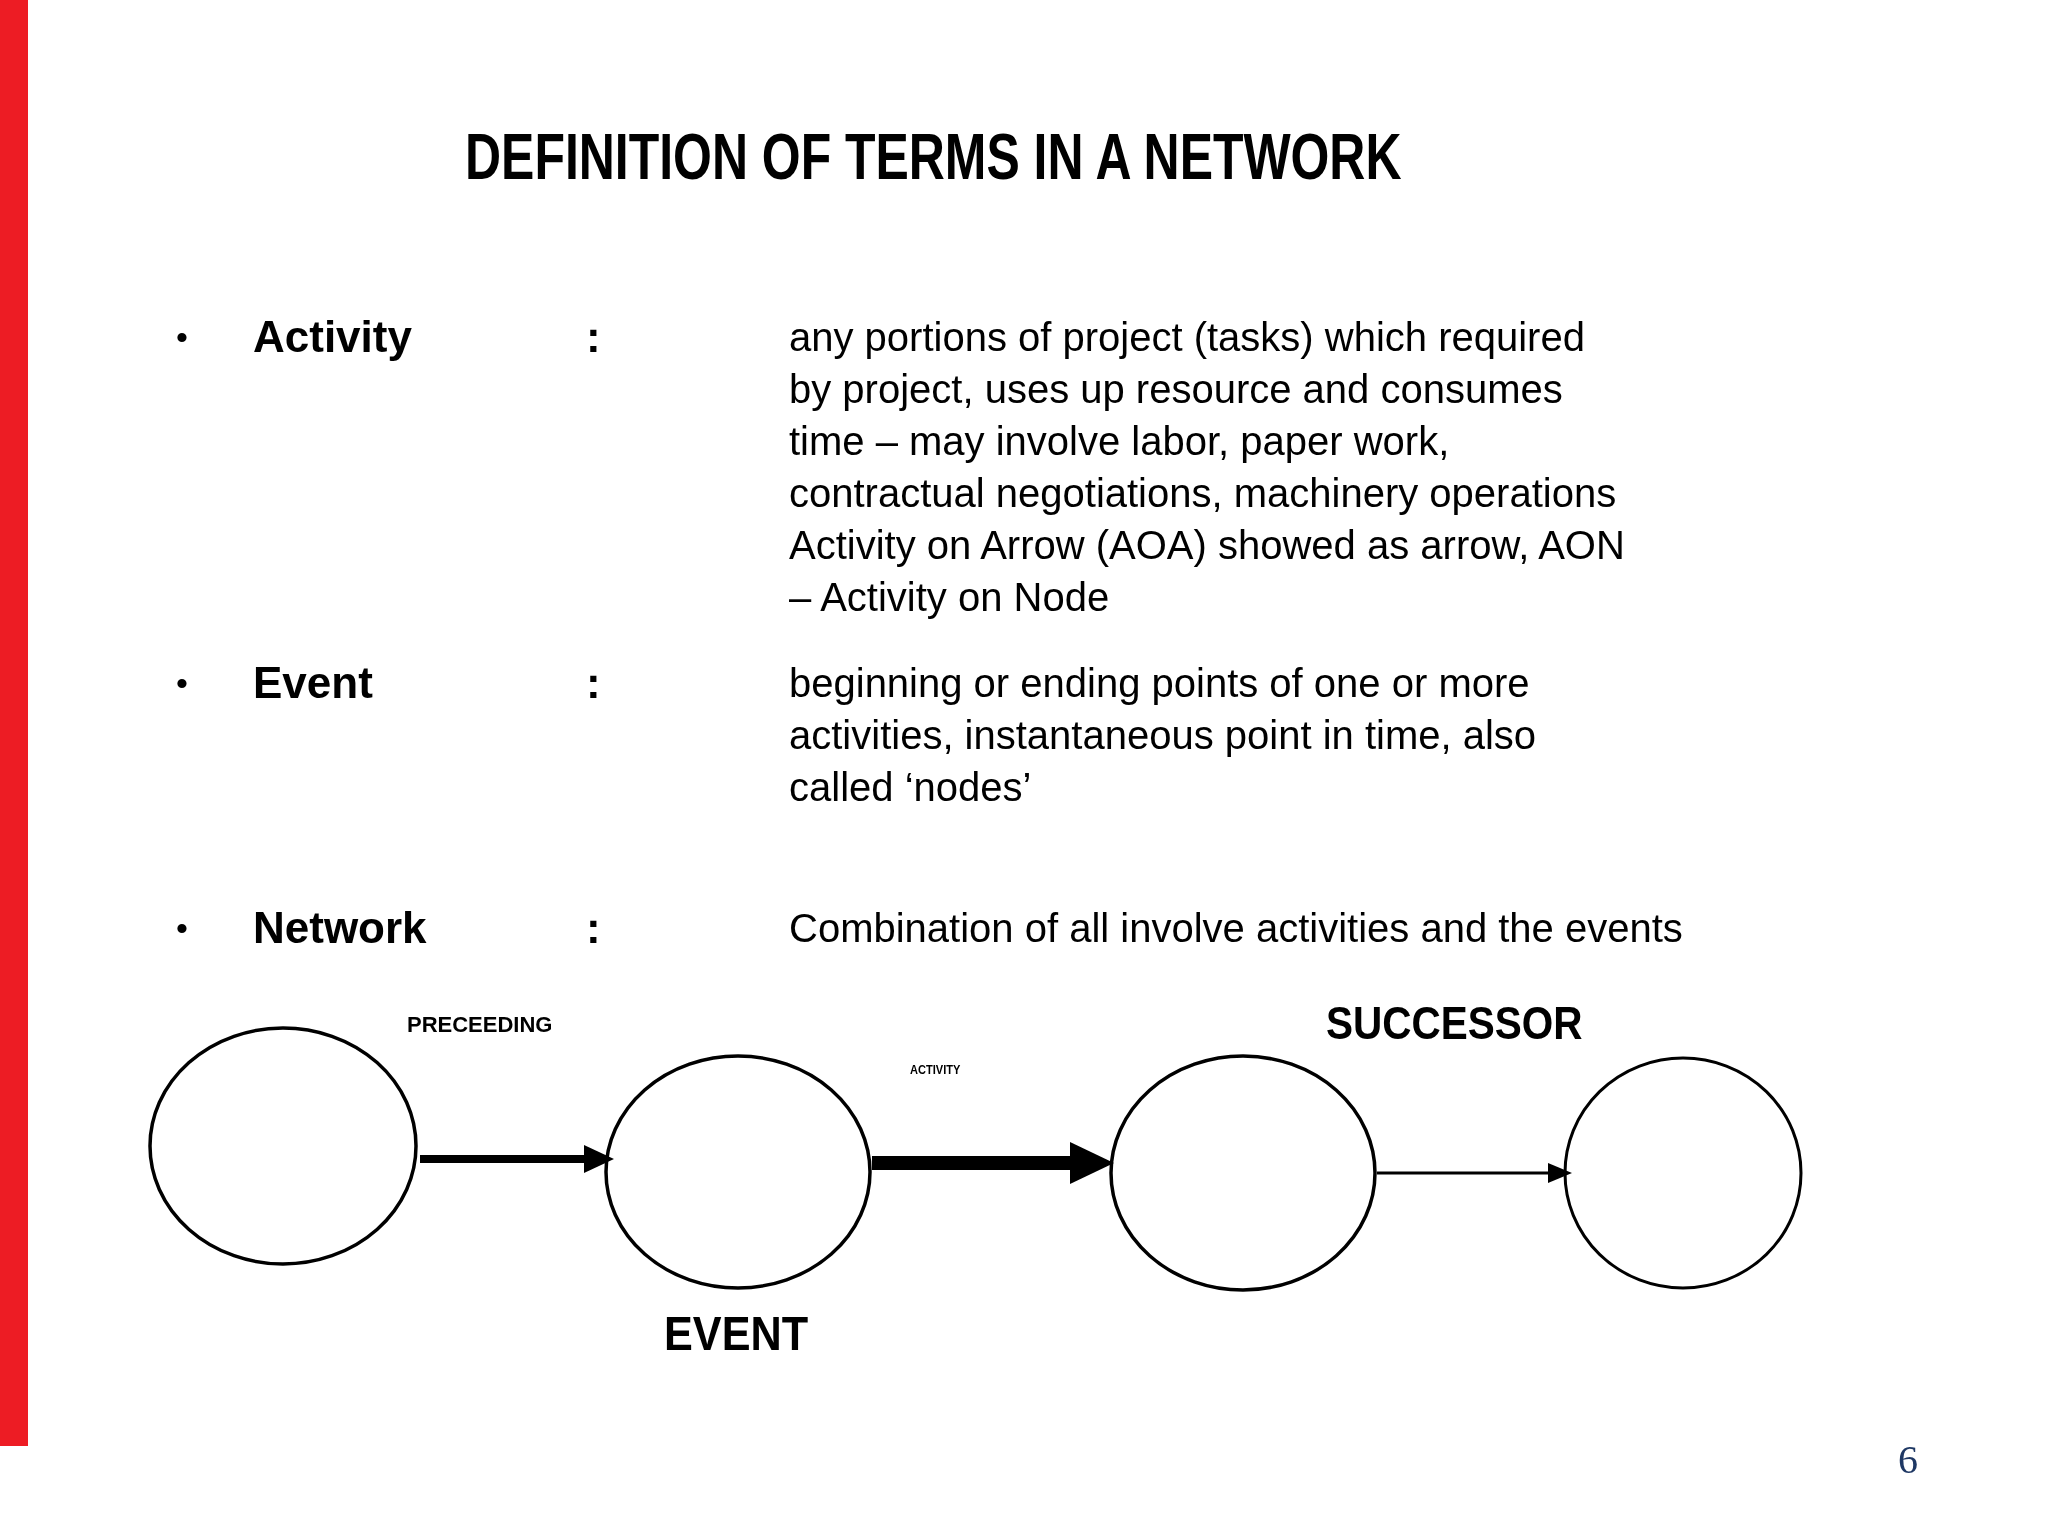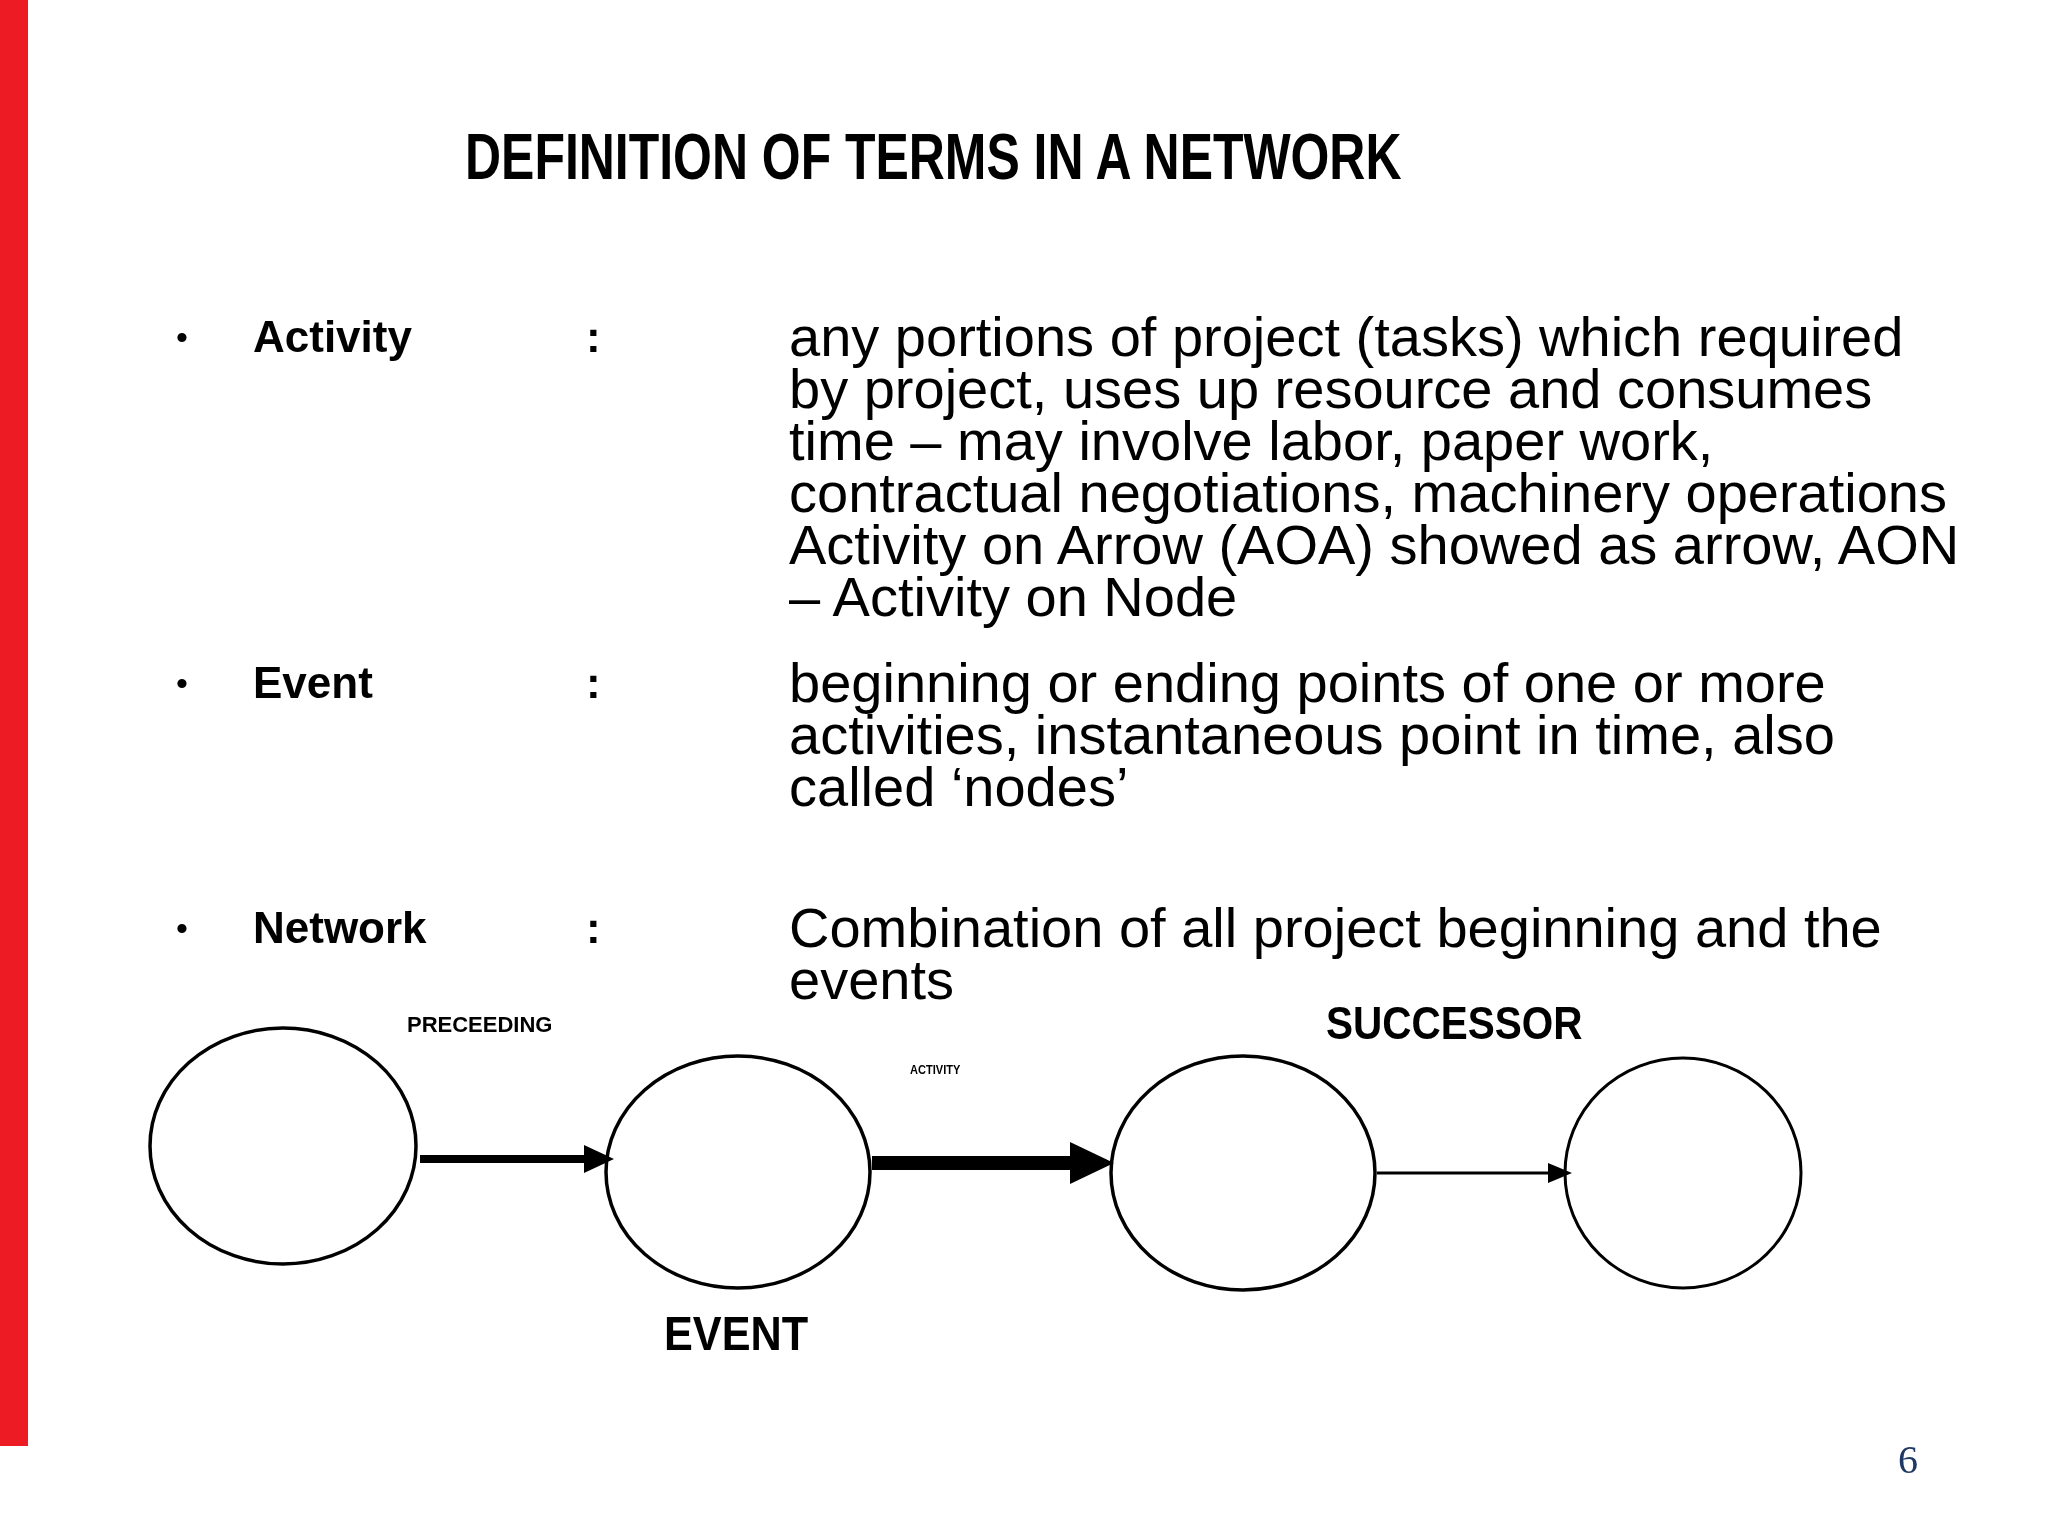--- a/index.html
+++ b/index.html
@@ -48,21 +48,21 @@
     font-size: 44px; line-height: 52px; font-weight: bold;
     white-space: nowrap;
   }
   .term-colon {
     position: absolute; left: 586px; top: 0;
     font-size: 44px; line-height: 52px; font-weight: bold;
   }
   .term-def {
     position: absolute; left: 789px; top: 0;
     width: 1250px;
-    font-size: 56px; line-height: 52px;
+    font-size: 40px; line-height: 52px;
     white-space: pre-line;
   }
 
   .diagram-svg { position: absolute; left: 0; top: 0; width: 2048px; height: 1536px; }
 
   .diag-label {
     position: absolute;
     font-weight: bold;
     white-space: nowrap;
   }
@@ -106,21 +106,21 @@
   <span class="term-colon">:</span>
   <div class="term-def">beginning or ending points of one or more
 activities, instantaneous point in time, also
 called ‘nodes’</div>
 </div>
 
 <div class="term-row row-network">
   <span class="bullet">•</span>
   <span class="term-label">Network</span>
   <span class="term-colon">:</span>
-  <div class="term-def">Combination of all project beginning and the events</div>
+  <div class="term-def">Combination of all involve activities and the events</div>
 </div>
 
 <svg class="diagram-svg" viewBox="0 0 2048 1536" xmlns="http://www.w3.org/2000/svg">
 
   <ellipse cx="283" cy="1146" rx="133" ry="118" fill="#ffffff" stroke="#000000" stroke-width="3.5"></ellipse>
   <ellipse cx="738" cy="1172" rx="132" ry="116" fill="#ffffff" stroke="#000000" stroke-width="3.5"></ellipse>
   <ellipse cx="1243" cy="1173" rx="132" ry="117" fill="#ffffff" stroke="#000000" stroke-width="3.5"></ellipse>
   <ellipse cx="1683" cy="1173" rx="118" ry="115" fill="#ffffff" stroke="#000000" stroke-width="3"></ellipse>
 
   <g>

